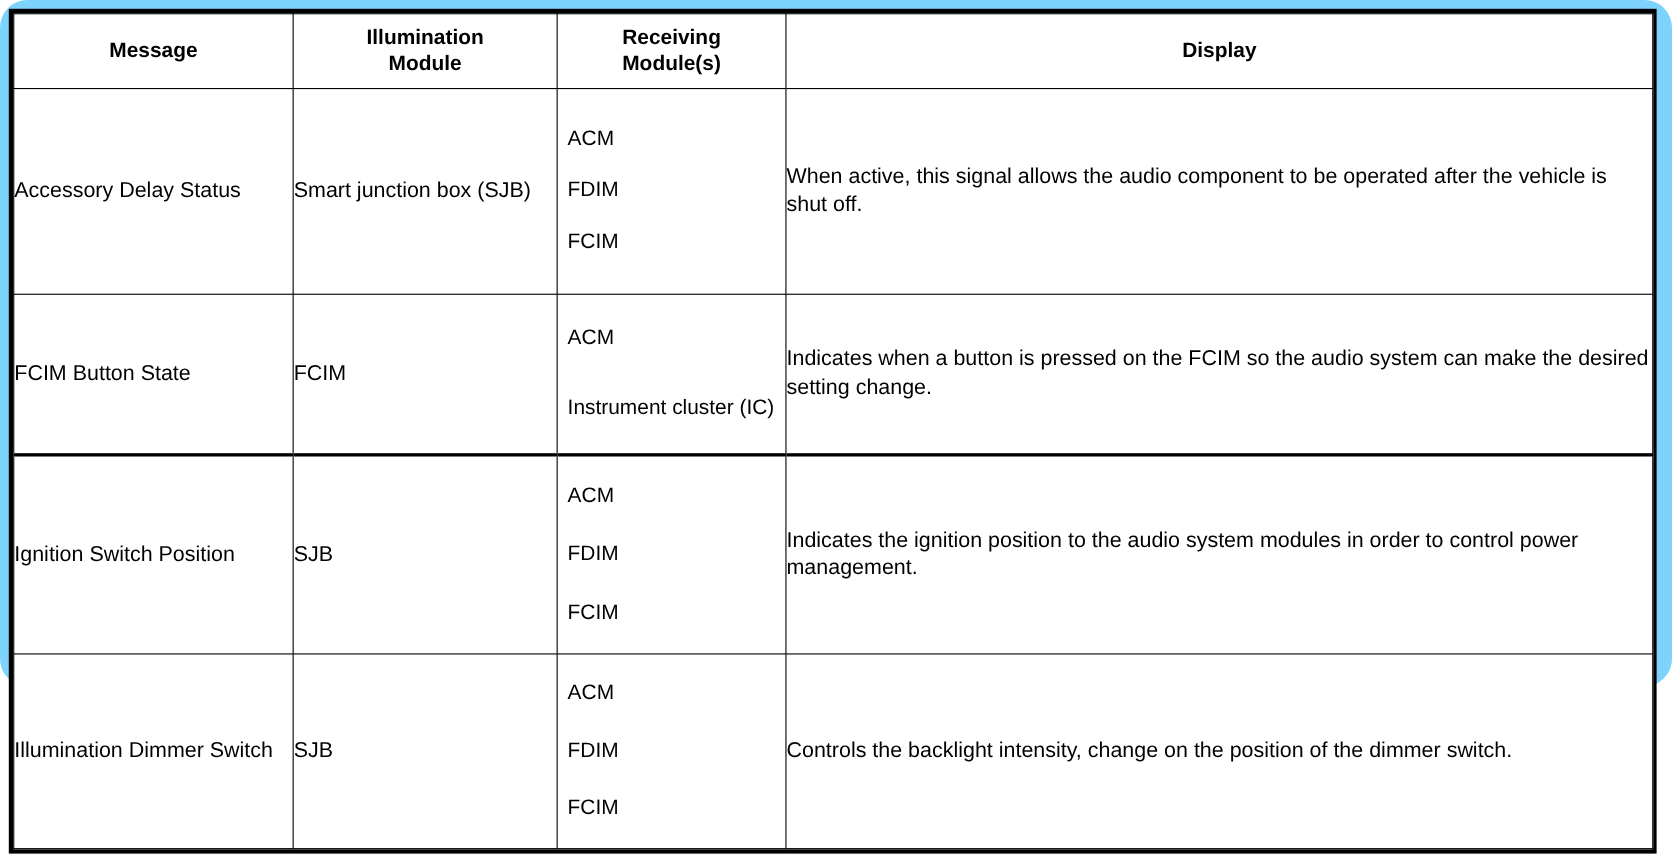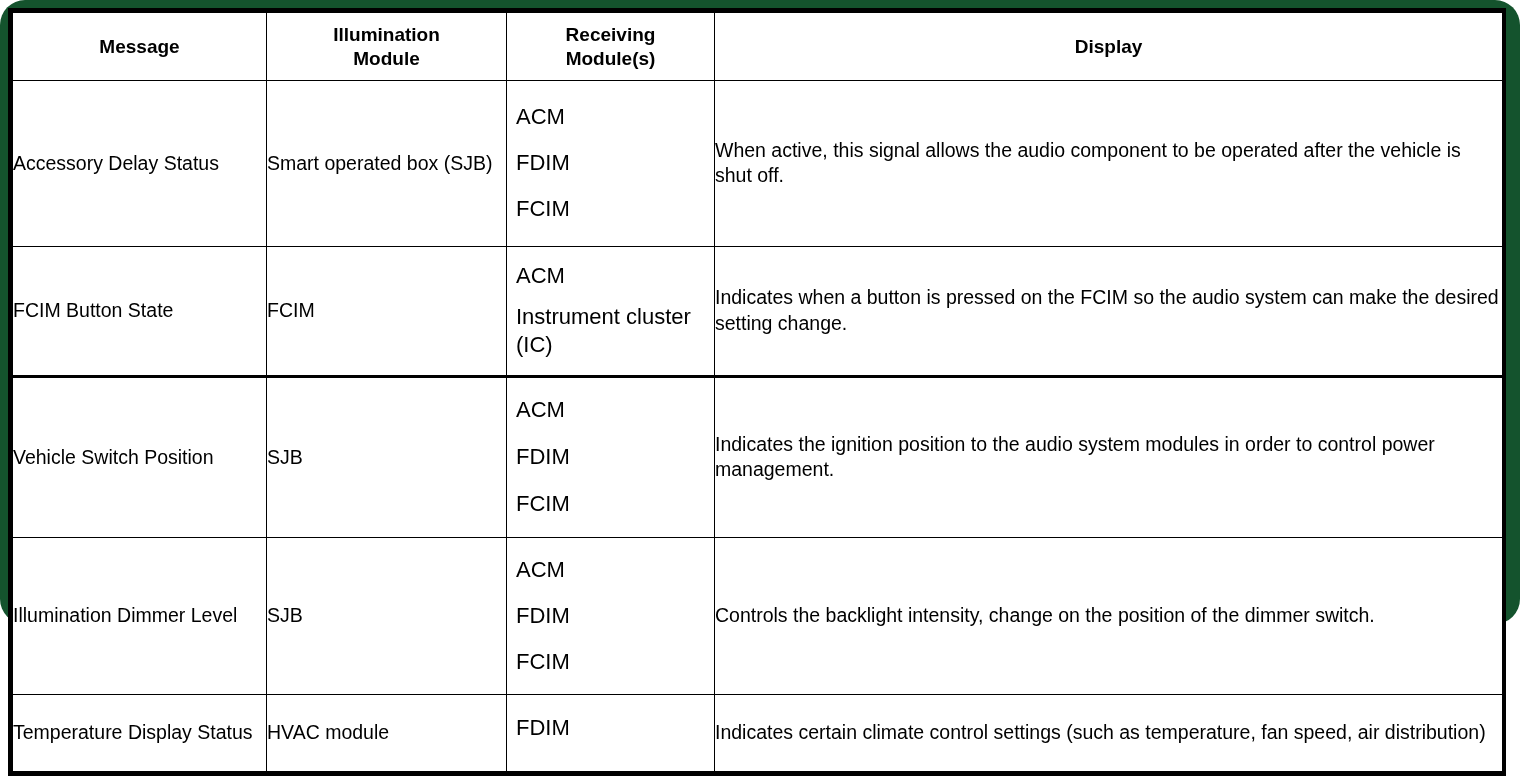--- a/index.html
+++ b/index.html
@@ -12,21 +12,21 @@
     height: 784px;
     font-family: "Liberation Sans", sans-serif;
     color: #000000;
     overflow: hidden;
   }
 
   .page {
     position: relative;
     width: 1520px;
     height: 624px;
-    background: #14532d;
+    background: #7dd3fc;
     box-sizing: border-box;
     border-radius: 25px;
   }
 
   .table-wrap {
     position: absolute;
     left: 8px;
     top: 8px;
     width: 1498px;
     height: 768px;
@@ -83,21 +83,21 @@
   }
   .rx-list {
     display: flex;
     flex-direction: column;
     justify-content: space-around;
     height: 100%;
     padding: 9px 9px 9px 9px;
     box-sizing: border-box;
   }
   .rx-item {
-    font-size: 22px;
+    font-size: 19px;
     line-height: 1.3;
   }
   .rx-list.single {
     justify-content: flex-start;
     padding-top: 0;
     display: block;
   }
   td.rx-cell.middle .rx-list.single {
     display: flex;
     flex-direction: column;
@@ -146,21 +146,21 @@
           </th>
         </tr>
       </thead>
       <tbody>
 
         <tr class="row-accessory">
           <td class="cell cell-msg">
             <span>Accessory Delay Status</span>
           </td>
           <td class="cell cell-tx">
-            <span>Smart operated box (SJB)</span>
+            <span>Smart junction box (SJB)</span>
           </td>
           <td class="rx-cell">
             <div class="rx-list">
               <div class="rx-item">ACM</div>
               <div class="rx-item">FDIM</div>
               <div class="rx-item">FCIM</div>
             </div>
           </td>
           <td class="cell cell-fn">
             <span>When active, this signal allows the audio component to be operated after the vehicle is shut off.</span>
@@ -180,70 +180,54 @@
               <div class="rx-item">Instrument cluster (IC)</div>
             </div>
           </td>
           <td class="cell cell-fn">
             <span>Indicates when a button is pressed on the FCIM so the audio system can make the desired setting change.</span>
           </td>
         </tr>
 
         <tr class="row-ignition">
           <td class="cell cell-msg">
-            <span>Vehicle Switch Position</span>
+            <span>Ignition Switch Position</span>
           </td>
           <td class="cell cell-tx">
             <span>SJB</span>
           </td>
           <td class="rx-cell">
             <div class="rx-list">
               <div class="rx-item">ACM</div>
               <div class="rx-item">FDIM</div>
               <div class="rx-item">FCIM</div>
             </div>
           </td>
           <td class="cell cell-fn">
             <span>Indicates the ignition position to the audio system modules in order to control power management.</span>
           </td>
         </tr>
 
         <tr class="row-illum">
           <td class="cell cell-msg">
-            <span>Illumination Dimmer Level</span>
+            <span>Illumination Dimmer Switch</span>
           </td>
           <td class="cell cell-tx">
             <span>SJB</span>
           </td>
           <td class="rx-cell">
             <div class="rx-list">
               <div class="rx-item">ACM</div>
               <div class="rx-item">FDIM</div>
               <div class="rx-item">FCIM</div>
             </div>
           </td>
           <td class="cell cell-fn">
             <span>Controls the backlight intensity, change on the position of the dimmer switch.</span>
           </td>
         </tr>
 
-        <tr class="row-temp">
-          <td class="cell cell-msg">
-            <span>Temperature Display Status</span>
-          </td>
-          <td class="cell cell-tx">
-            <span>HVAC module</span>
-          </td>
-          <td class="rx-cell middle">
-            <div class="rx-list single">
-              <div class="rx-item">FDIM</div>
-            </div>
-          </td>
-          <td class="cell cell-fn">
-            <span>Indicates certain climate control settings (such as temperature, fan speed, air distribution)</span>
-          </td>
-        </tr>
 
 
       </tbody>
     </table>
   </div>
 </div>
 
 </body></html>

